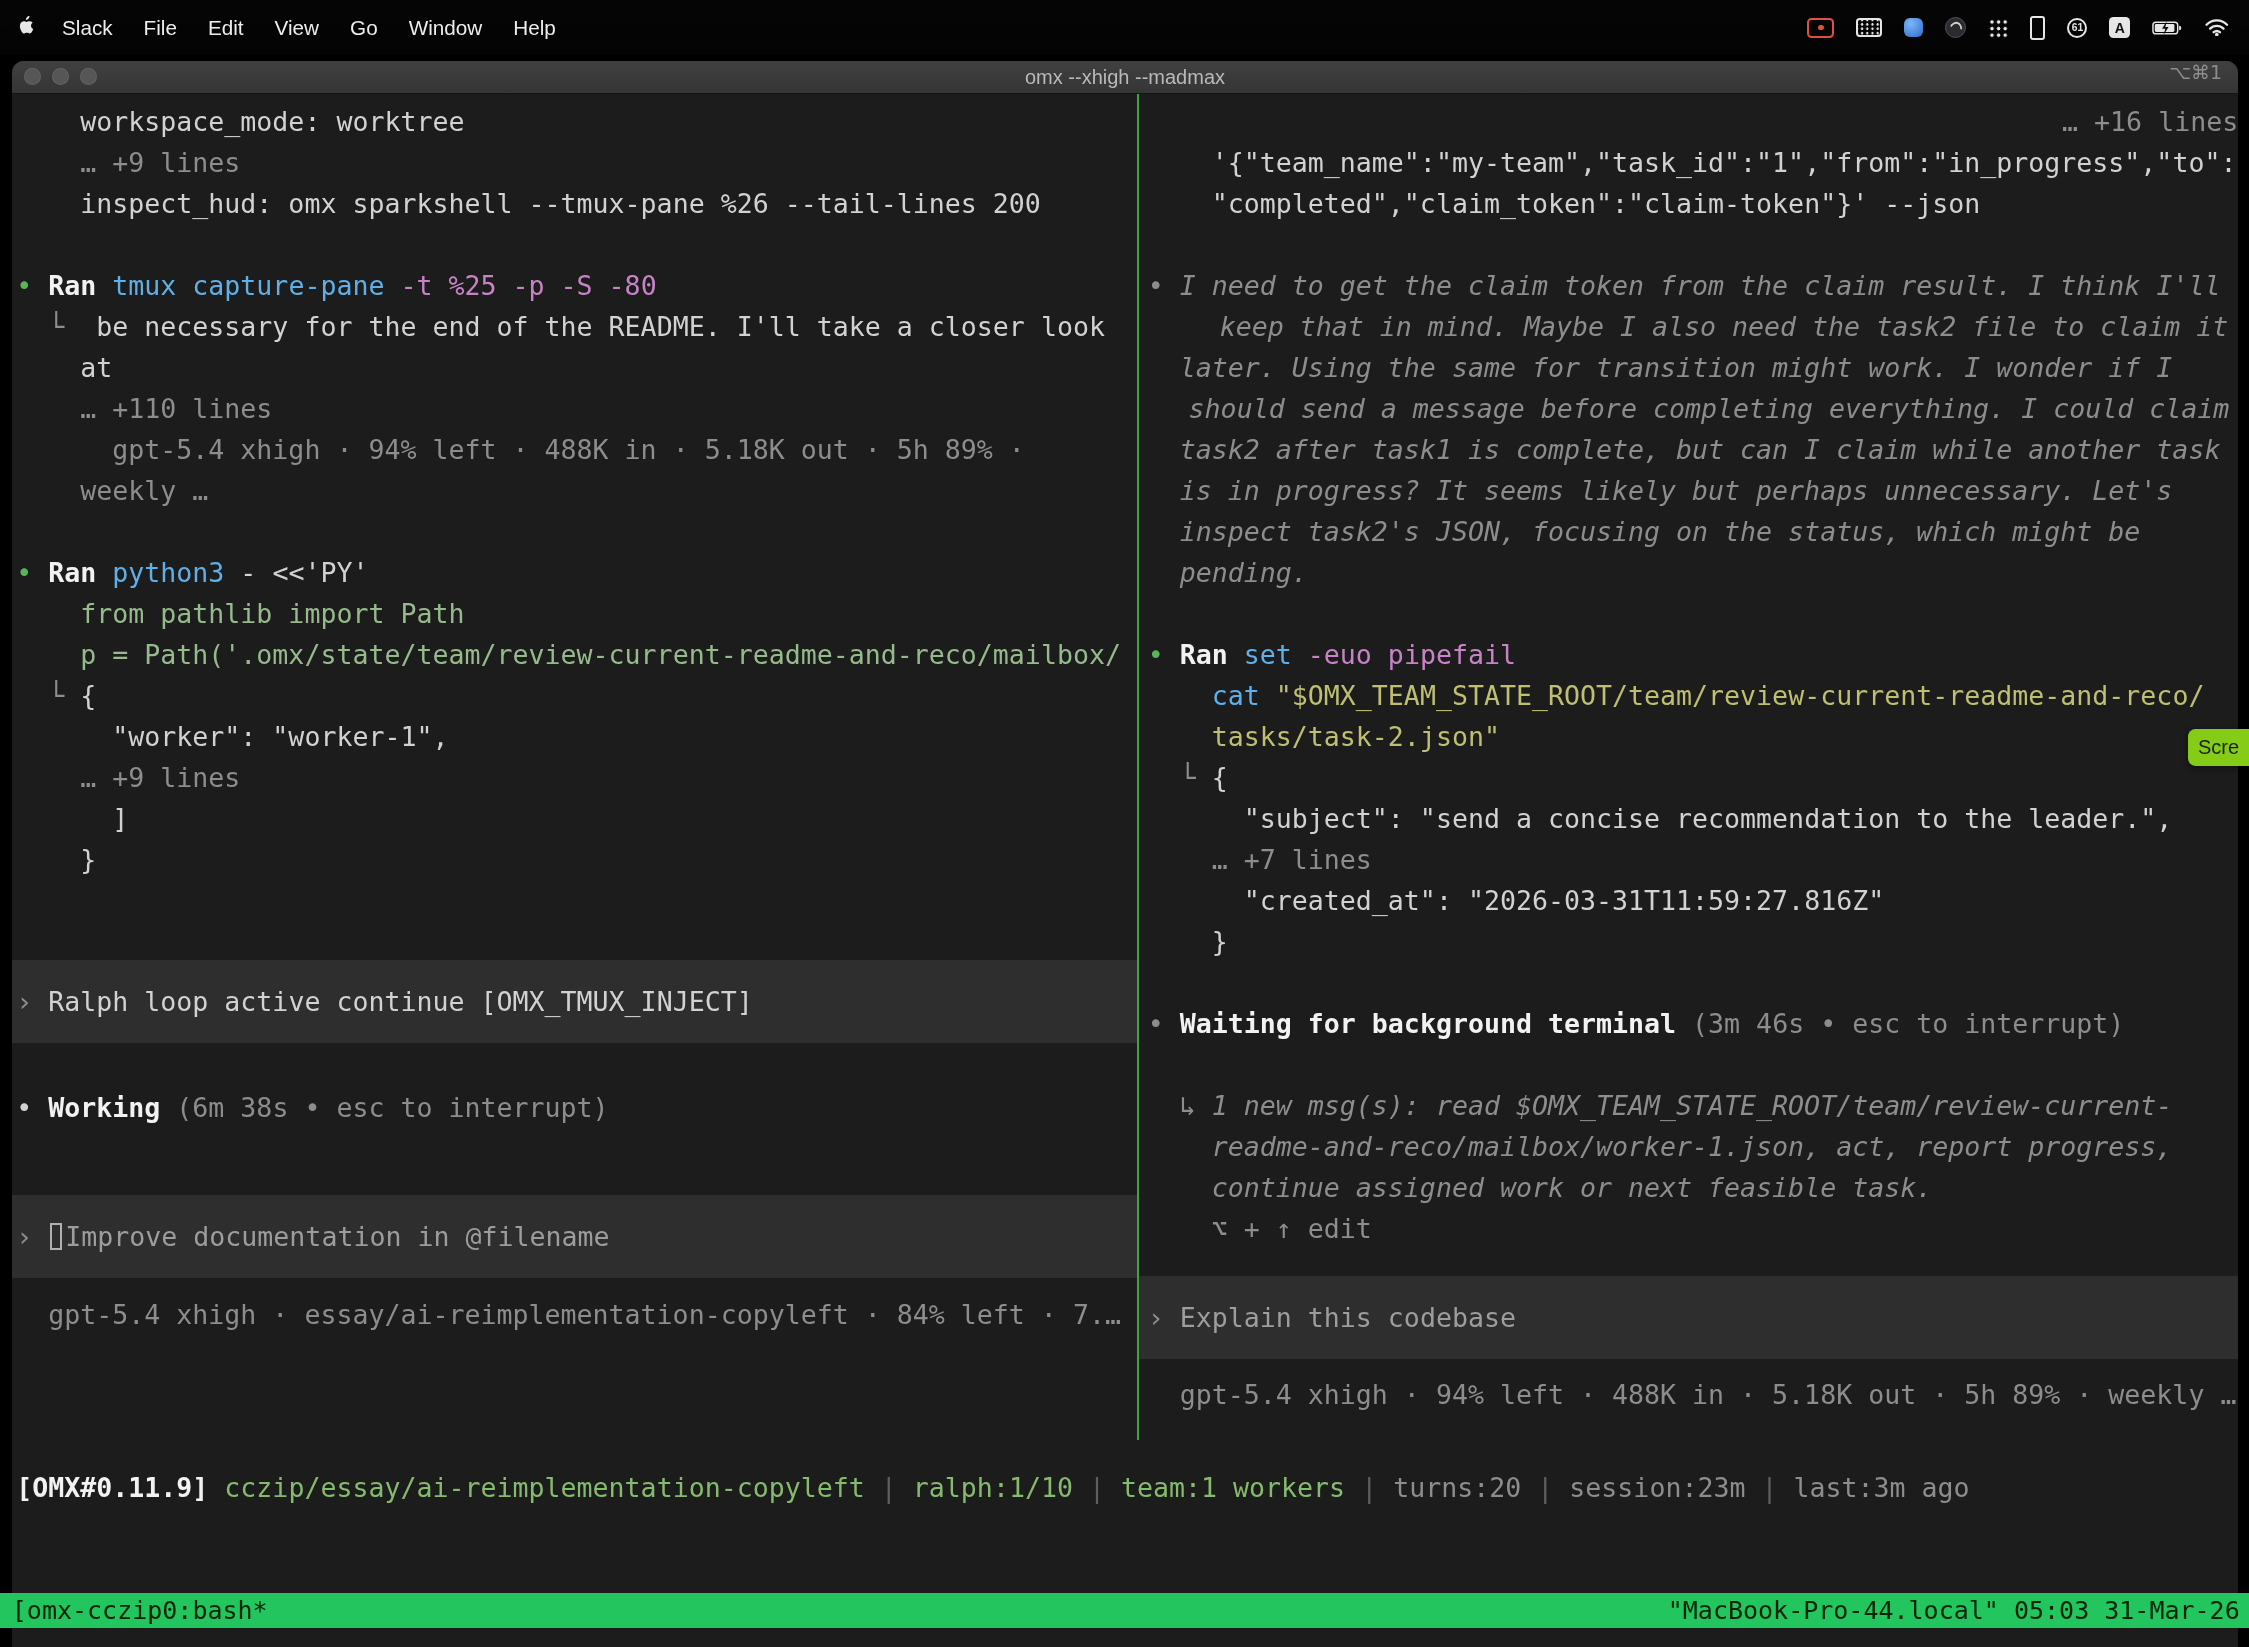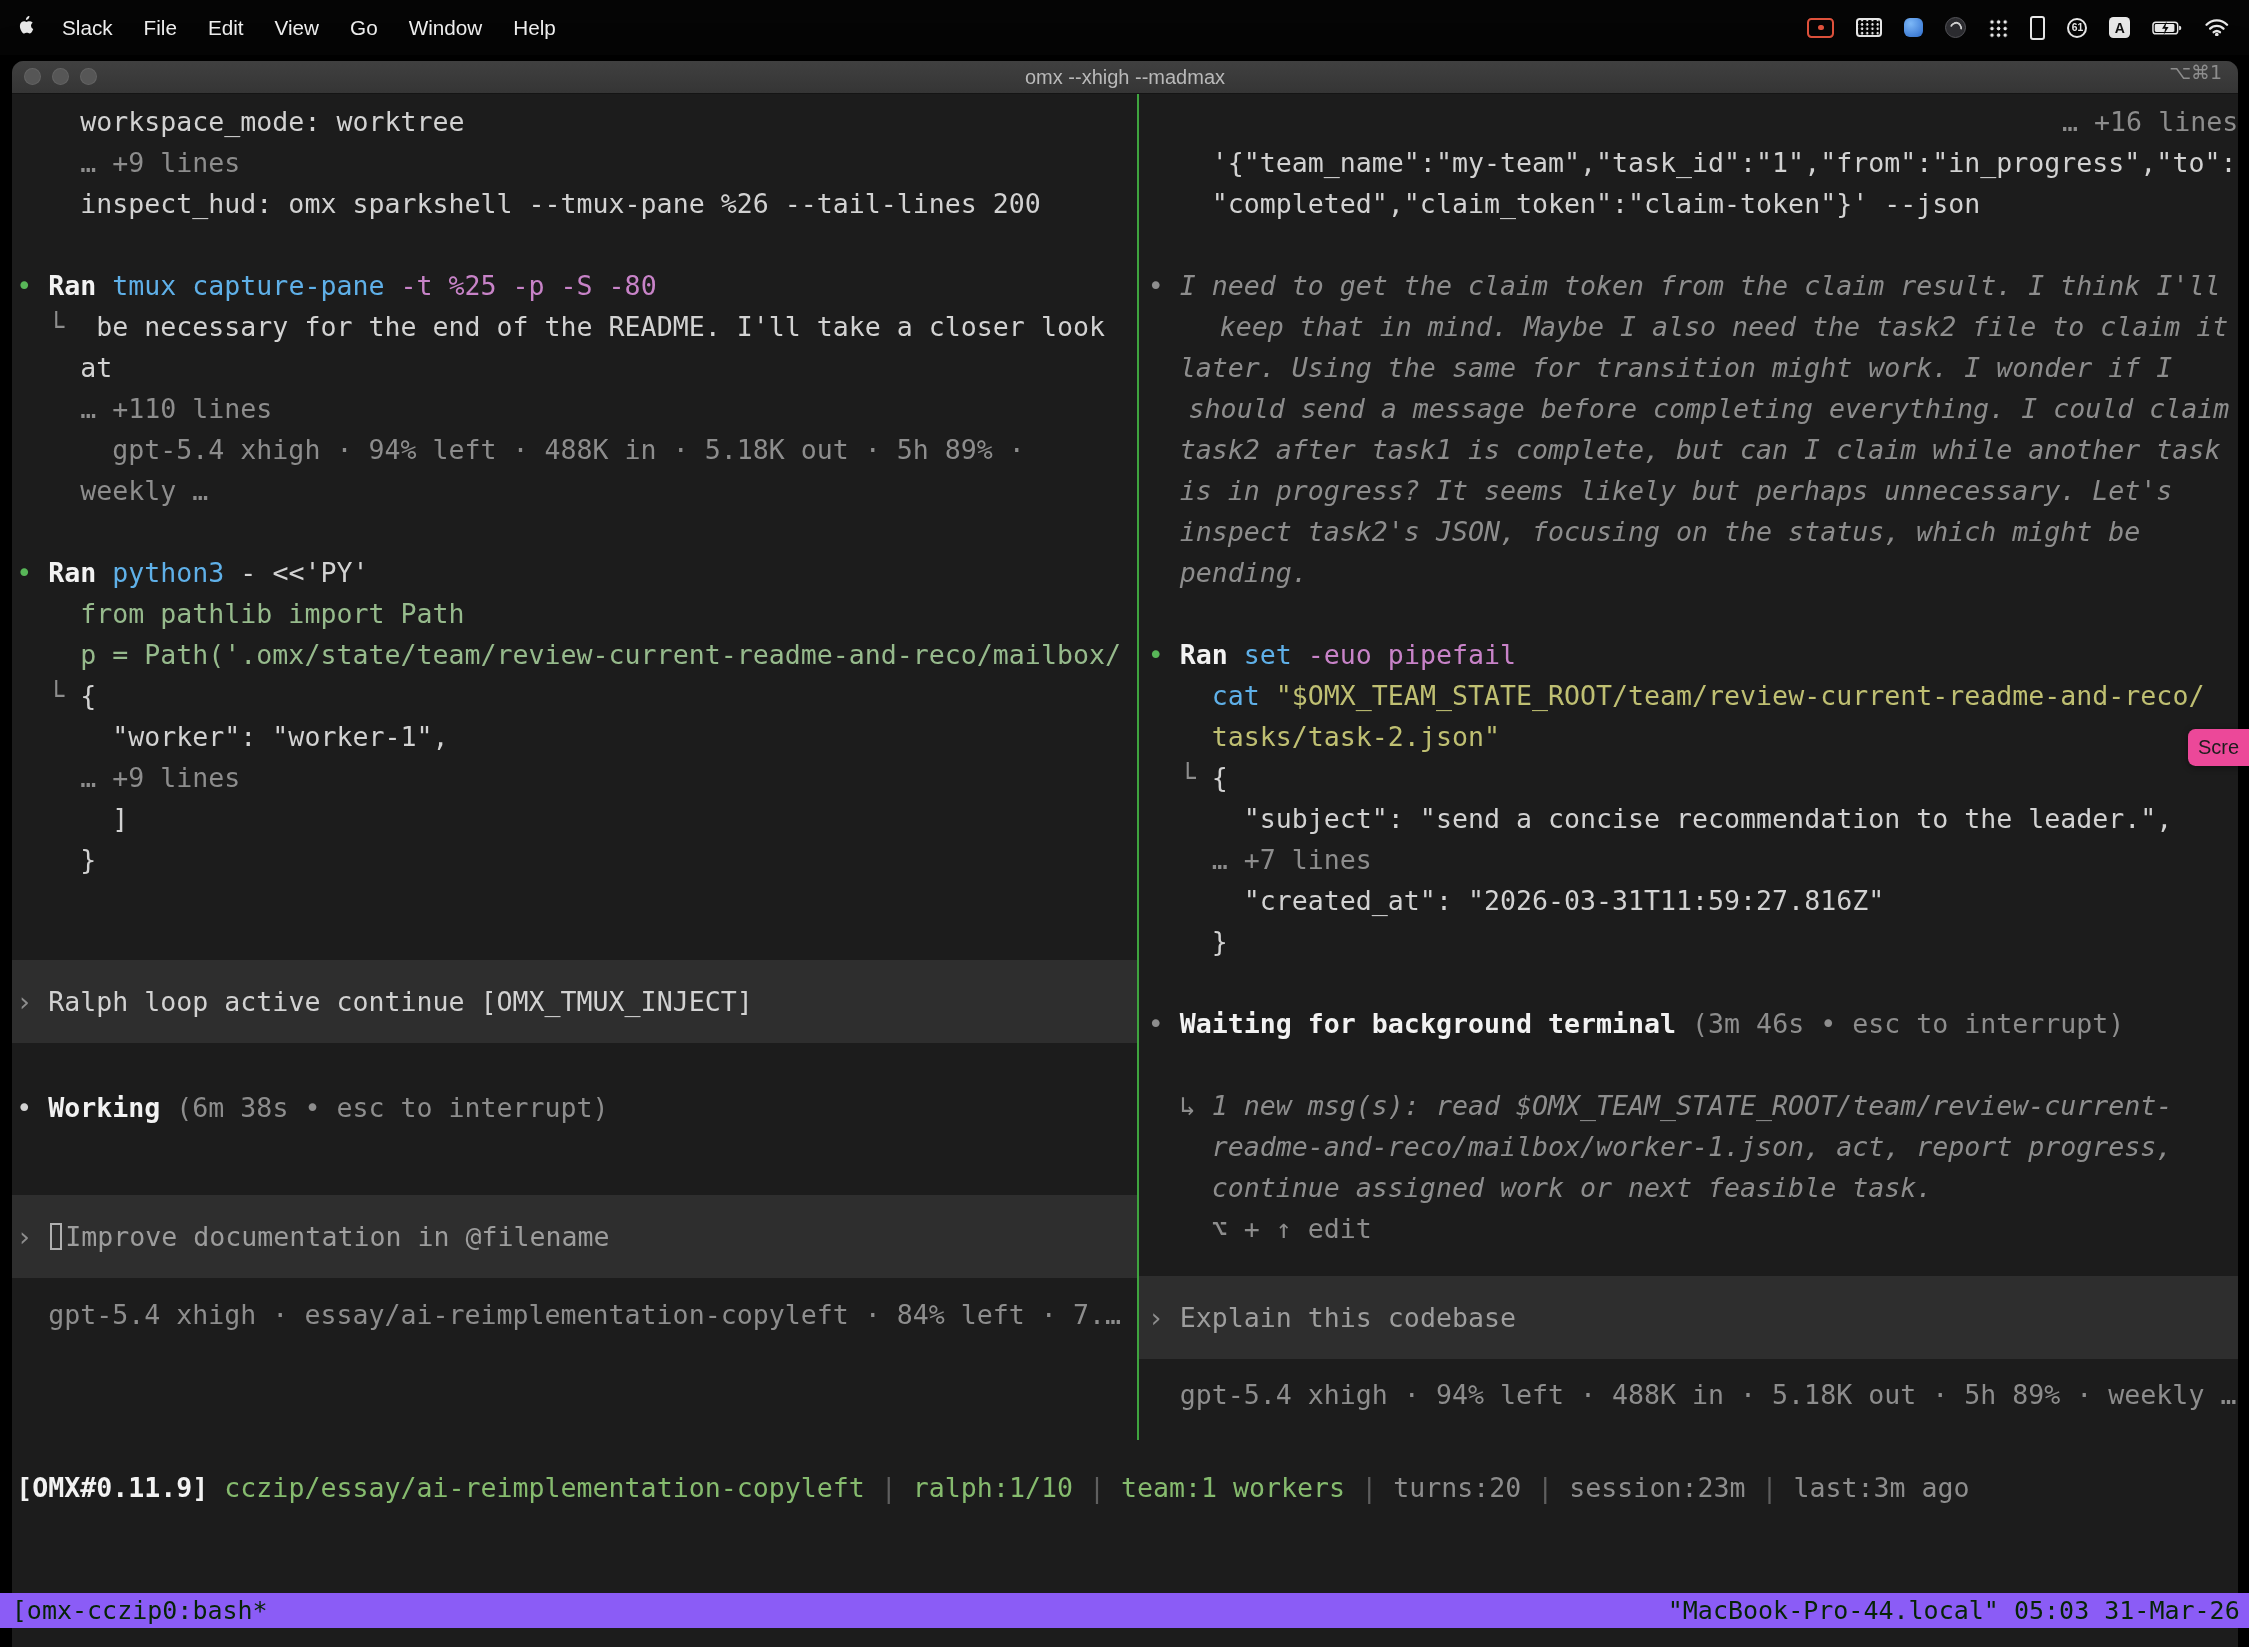--- a/index.html
+++ b/index.html
@@ -57,27 +57,27 @@
   .c-cyan{color:#5fb0e8;}
   .c-mag{color:#c883c8;}
   .c-code{color:#96ba8c;}
   .c-yel{color:#bfbf72;}
   .c-ital{color:#8d8d8d;font-style:italic;}
   .c-ph{color:#9d9d9d;}
   .c-sep{color:#5f5f5f;}
   .c-tmuxfg{color:#062406;}
   .hud{position:absolute;left:0;right:0;top:1373px;height:41px;line-height:41px;padding-left:4.4px;white-space:pre;overflow:hidden;}
   
-  .tmux-bar{position:absolute;left:0;right:0;top:1593px;height:35px;background:#8b5cf6;
+  .tmux-bar{position:absolute;left:0;right:0;top:1593px;height:35px;background:#22c55e;
     display:flex;align-items:center;justify-content:space-between;font-size:25px;z-index:20;}
   .tmux-left{padding-left:11.8px;white-space:pre;}
   .tmux-right{padding-right:10.3px;white-space:pre;}
   
   .screen-pill{position:absolute;right:0;top:729px;height:37px;min-width:49px;z-index:50;
-    background:#ec4899;border-radius:7.4px 0 0 7.4px;color:#1d1d1d;
+    background:#84cc16;border-radius:7.4px 0 0 7.4px;color:#1d1d1d;
     font:400 20px "Liberation Sans",sans-serif;display:flex;align-items:center;
     padding:0 3px 0 10.3px;overflow:hidden;box-shadow:0 1.5px 5.9px rgba(0,0,0,.4);text-align:center;}
 </style>
 </head>
 <body>
 
 <div class="menubar">
   <div class="mi mi-apple">
     <span>
       <svg width="17" height="20" viewBox="0 0 17 20">

